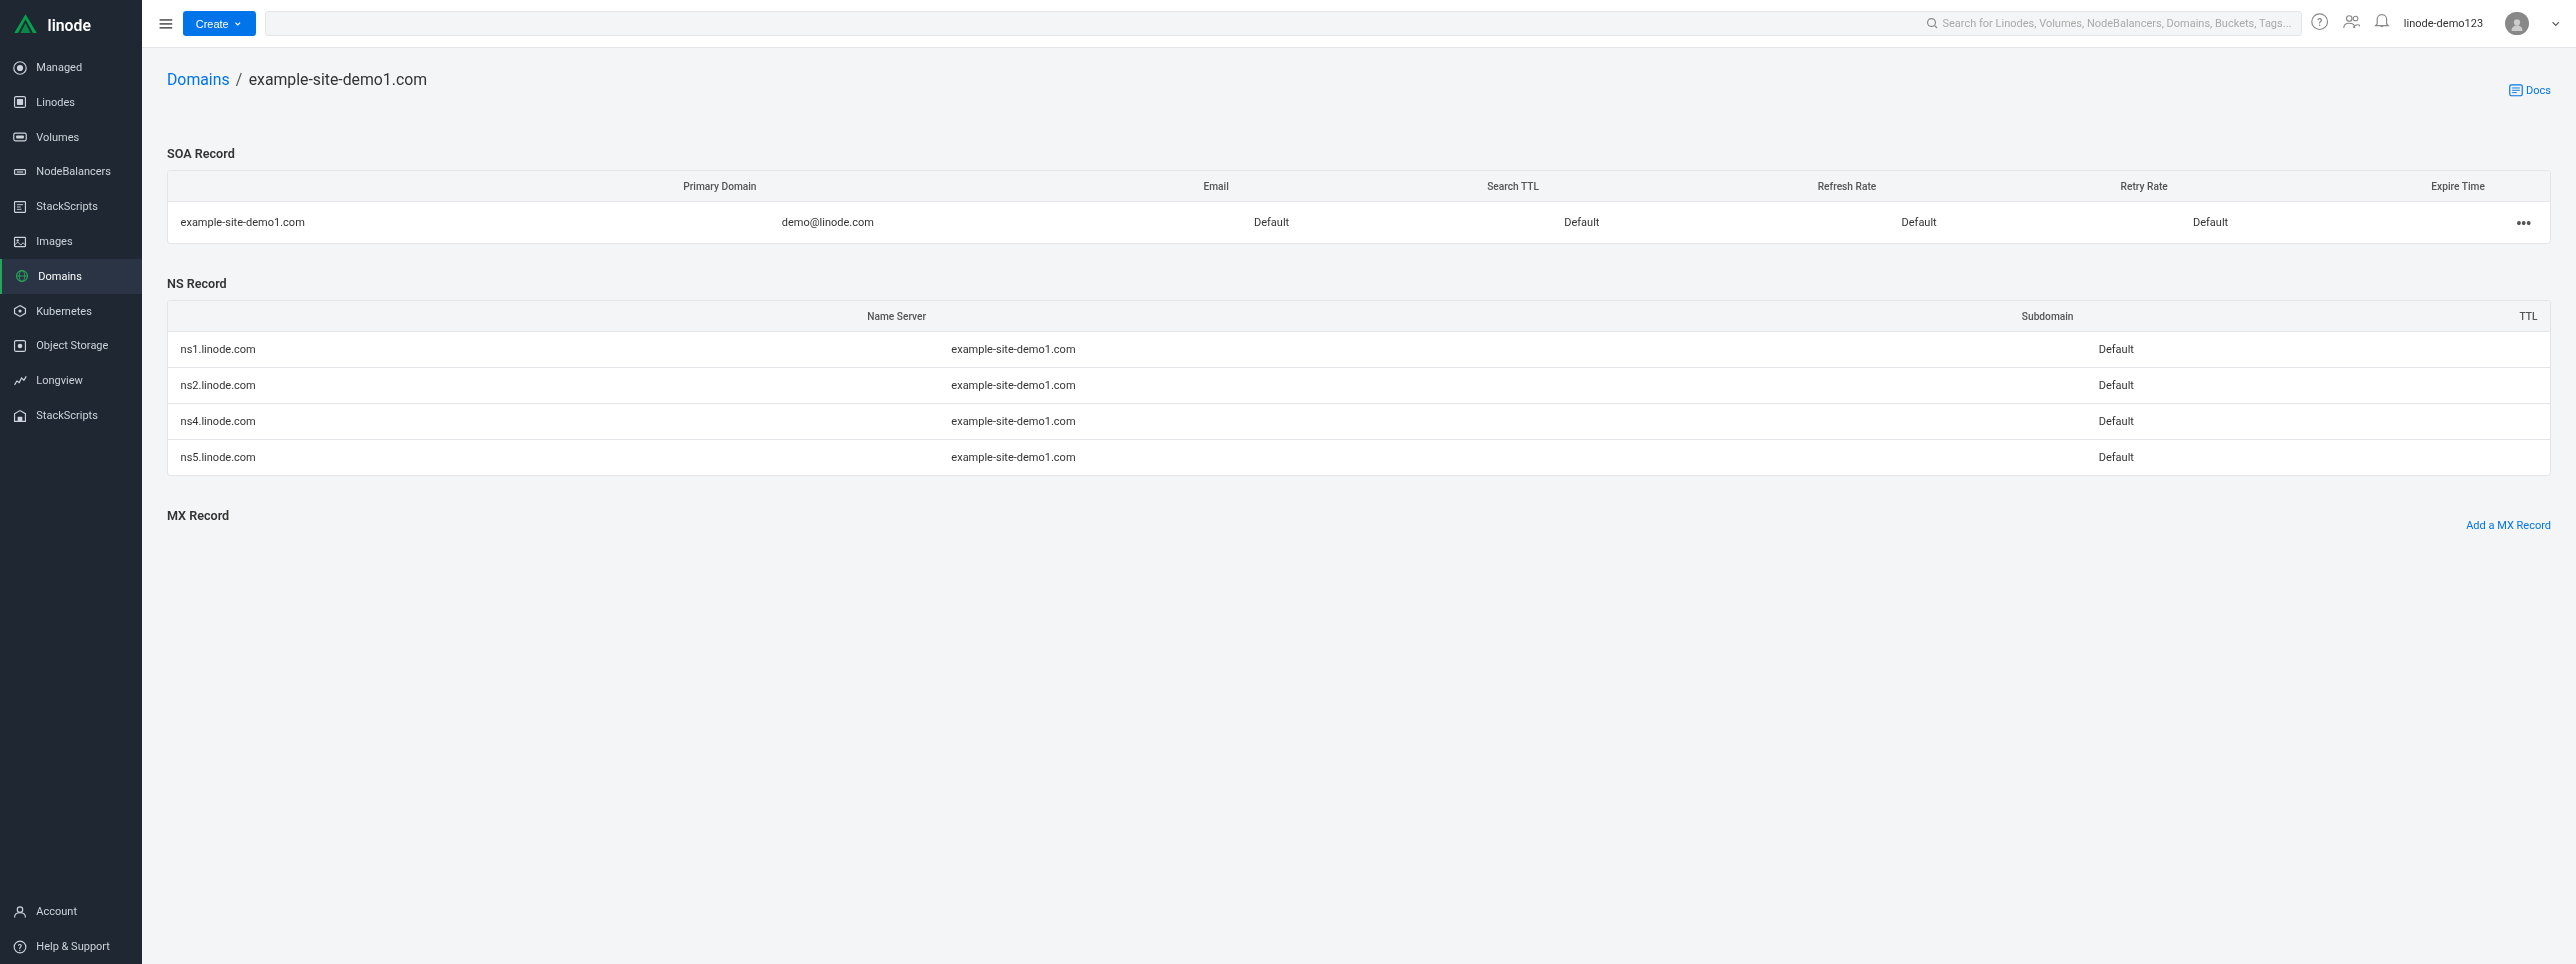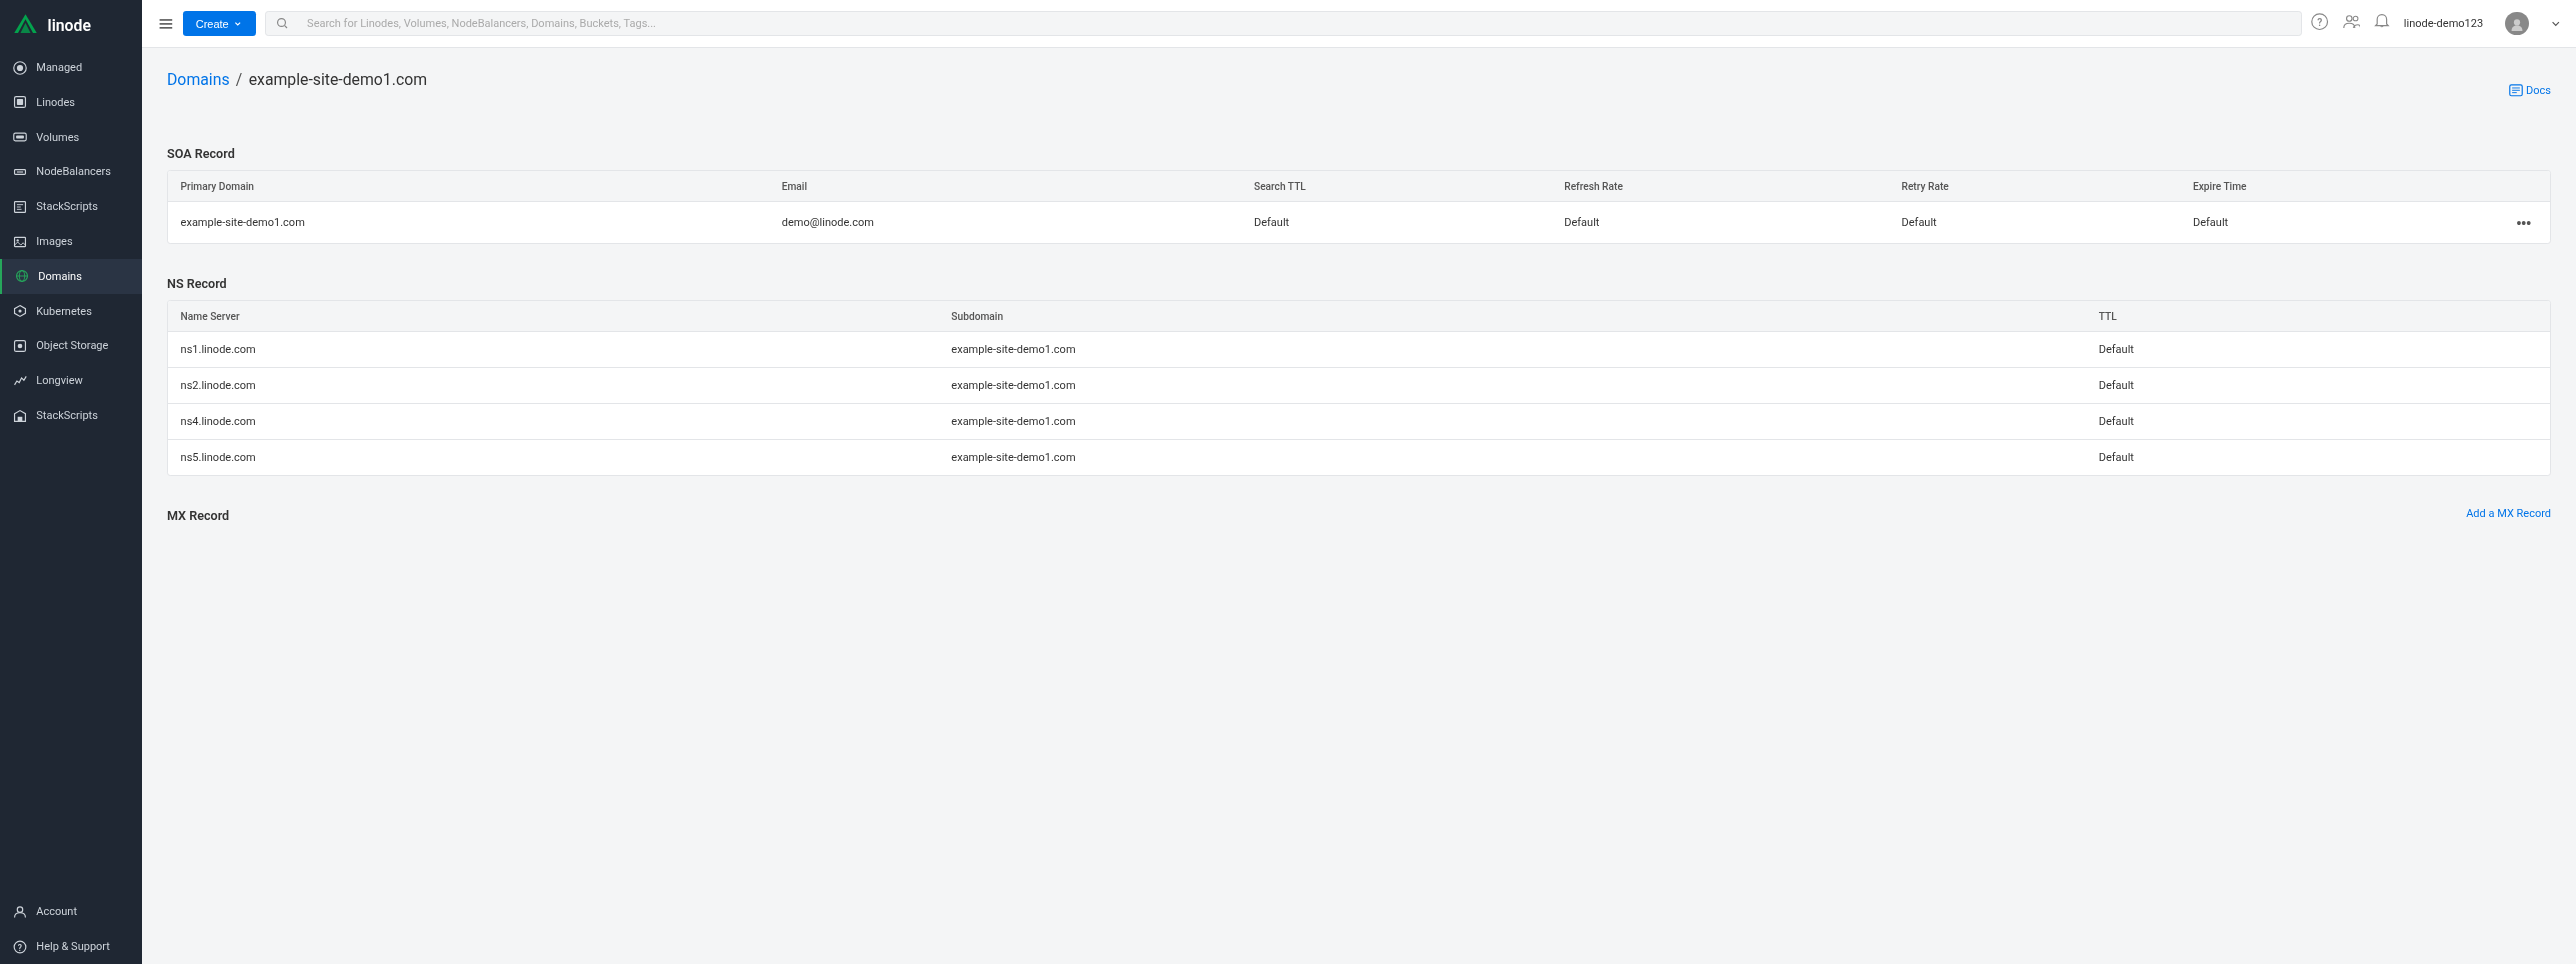--- a/index.html
+++ b/index.html
@@ -85,23 +85,24 @@
       font-weight: 500;
     }
     .search-bar {
       flex: 1;
       display: flex;
       align-items: center;
       background: #f4f5f6;
       border: 0.8px solid #e3e5e8;
       border-radius: 3.2px;
       padding: 4.7px 9.5px;
-      gap: 19px;
+      gap: 4px;
       color: #888;
       font-size: 11px;
+      justify-content: flex-end;
     }
     .topbar-right {
       display: flex;
       align-items: center;
       gap: 14px;
       color: #555;
     }
     .user-info {
       display: flex;
       align-items: center;
@@ -186,21 +187,21 @@
       border-radius: 3.2px;
       margin-bottom: 19px;
       overflow: hidden;
     }
     .table {
       width: 100%;
       border-collapse: collapse;
     }
     .table th {
       background: #f4f5f6;
-      text-align: left;
+      text-align: right;
       padding: 9.5px 12.6px;
       font-weight: 500;
       color: #555;
       font-size: 10.2px;
       border-bottom: 0.8px solid #e3e5e8;
     }
     .table td {
       padding: 11px 12.6px;
       color: #333;
       font-size: 11px;
@@ -235,21 +236,21 @@
     .dropdown-item {
       padding: 9.5px 15.8px;
       color: #fff;
       cursor: pointer;
       font-size: 11px;
     }
 
     
     .section-header-row {
       display: flex;
-      align-items: center;
+      align-items: flex-end;
       justify-content: space-between;
       margin-bottom: 0;
     }
     .add-record-link {
       color: #0074e8;
       cursor: pointer;
       font-size: 11px;
       text-decoration: none;
     }
   </style>

